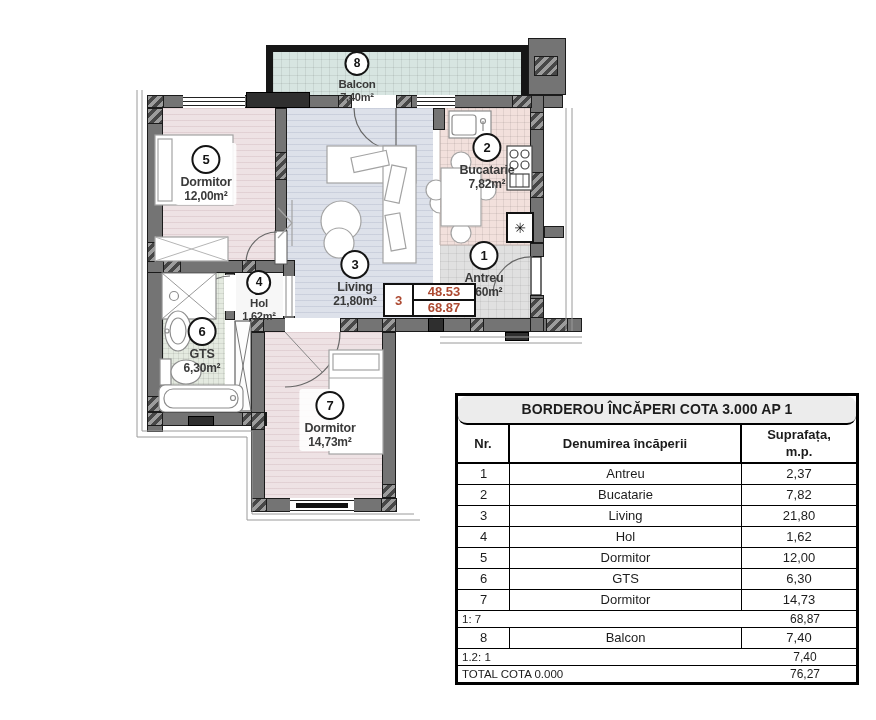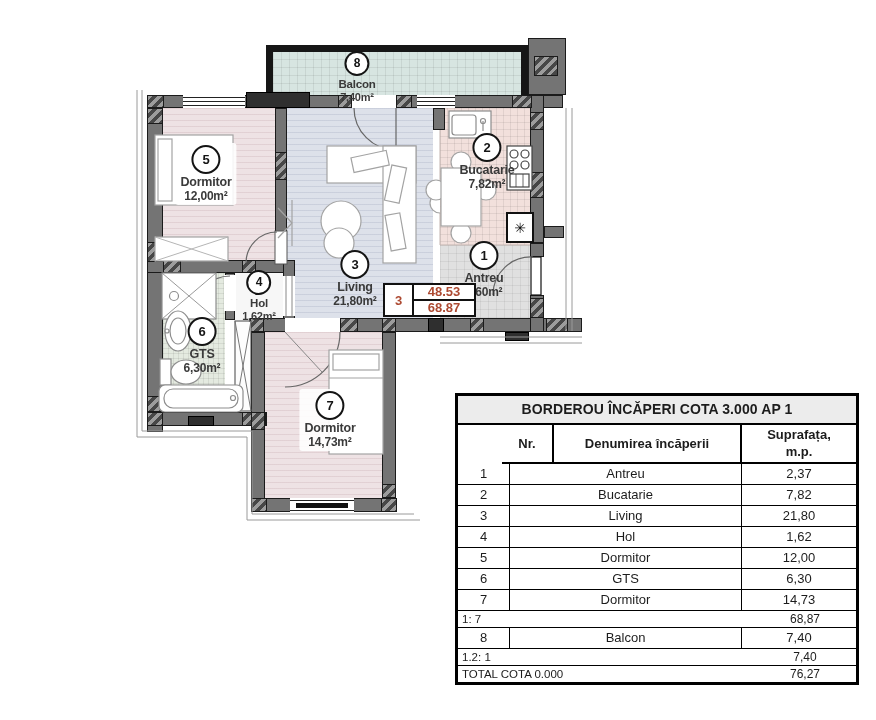--- a/index.html
+++ b/index.html
@@ -52,27 +52,27 @@
       font-weight:bold;font-size:13px;}
   .sb-vals div:first-child{border-bottom:2px solid #111;}
   
   .closet{position:absolute;left:506px;top:212px;width:28px;height:31px;background:#fff;
       border:2px solid #111;box-sizing:border-box;z-index:6;display:flex;align-items:center;
       justify-content:center;font-size:14px;color:#111;}
   
   .btable{position:absolute;left:455px;top:393px;width:404px;border:3px solid #000;
       background:#fff;z-index:10;box-sizing:border-box;}
   .bt-title{height:27px;line-height:27px;text-align:center;font-weight:bold;font-size:14px;
-      background:#ececec;border-bottom:2px solid #000;color:#1c1c1c;letter-spacing:.1px;}
+      background:#ececec;border-bottom:2px solid #000;color:#1c1c1c;letter-spacing:.1px;border-radius:9px;}
   .bt-header{display:flex;border-bottom:2px solid #000;font-weight:bold;font-size:13px;color:#1c1c1c;}
   .bt-header .c-nr,.bt-header .c-name{display:flex;align-items:center;justify-content:center;}
   .c-nr{width:52px;border-right:2px solid #000;box-sizing:border-box;}
   .c-name{flex:1;border-right:2px solid #000;box-sizing:border-box;}
   .c-area{width:114px;box-sizing:border-box;}
-  .bt-header{height:37px;margin-left:44px;}
+  .bt-header{height:37px;}
   .bt-header .c-area{display:flex;flex-direction:column;align-items:center;justify-content:center;line-height:1.25;}
   .bt-row{display:flex;height:20px;line-height:20px;font-size:13px;text-align:center;
       border-bottom:1.5px solid #000;color:#1c1c1c;}
   .bt-row .c-nr{border-right:1.5px solid #000;}
   .bt-row .c-name{border-right:1.5px solid #000;}
   .bt-srow{display:flex;height:16px;line-height:16px;font-size:11.5px;border-bottom:1.5px solid #000;color:#1c1c1c;}
   .bt-srow .s-label{flex:1;text-align:left;padding-left:4px;}
   .bt-srow .s-value{width:102px;text-align:center;font-size:12px;}
   .bt-srow:last-child{border-bottom:none;}
 </style>

